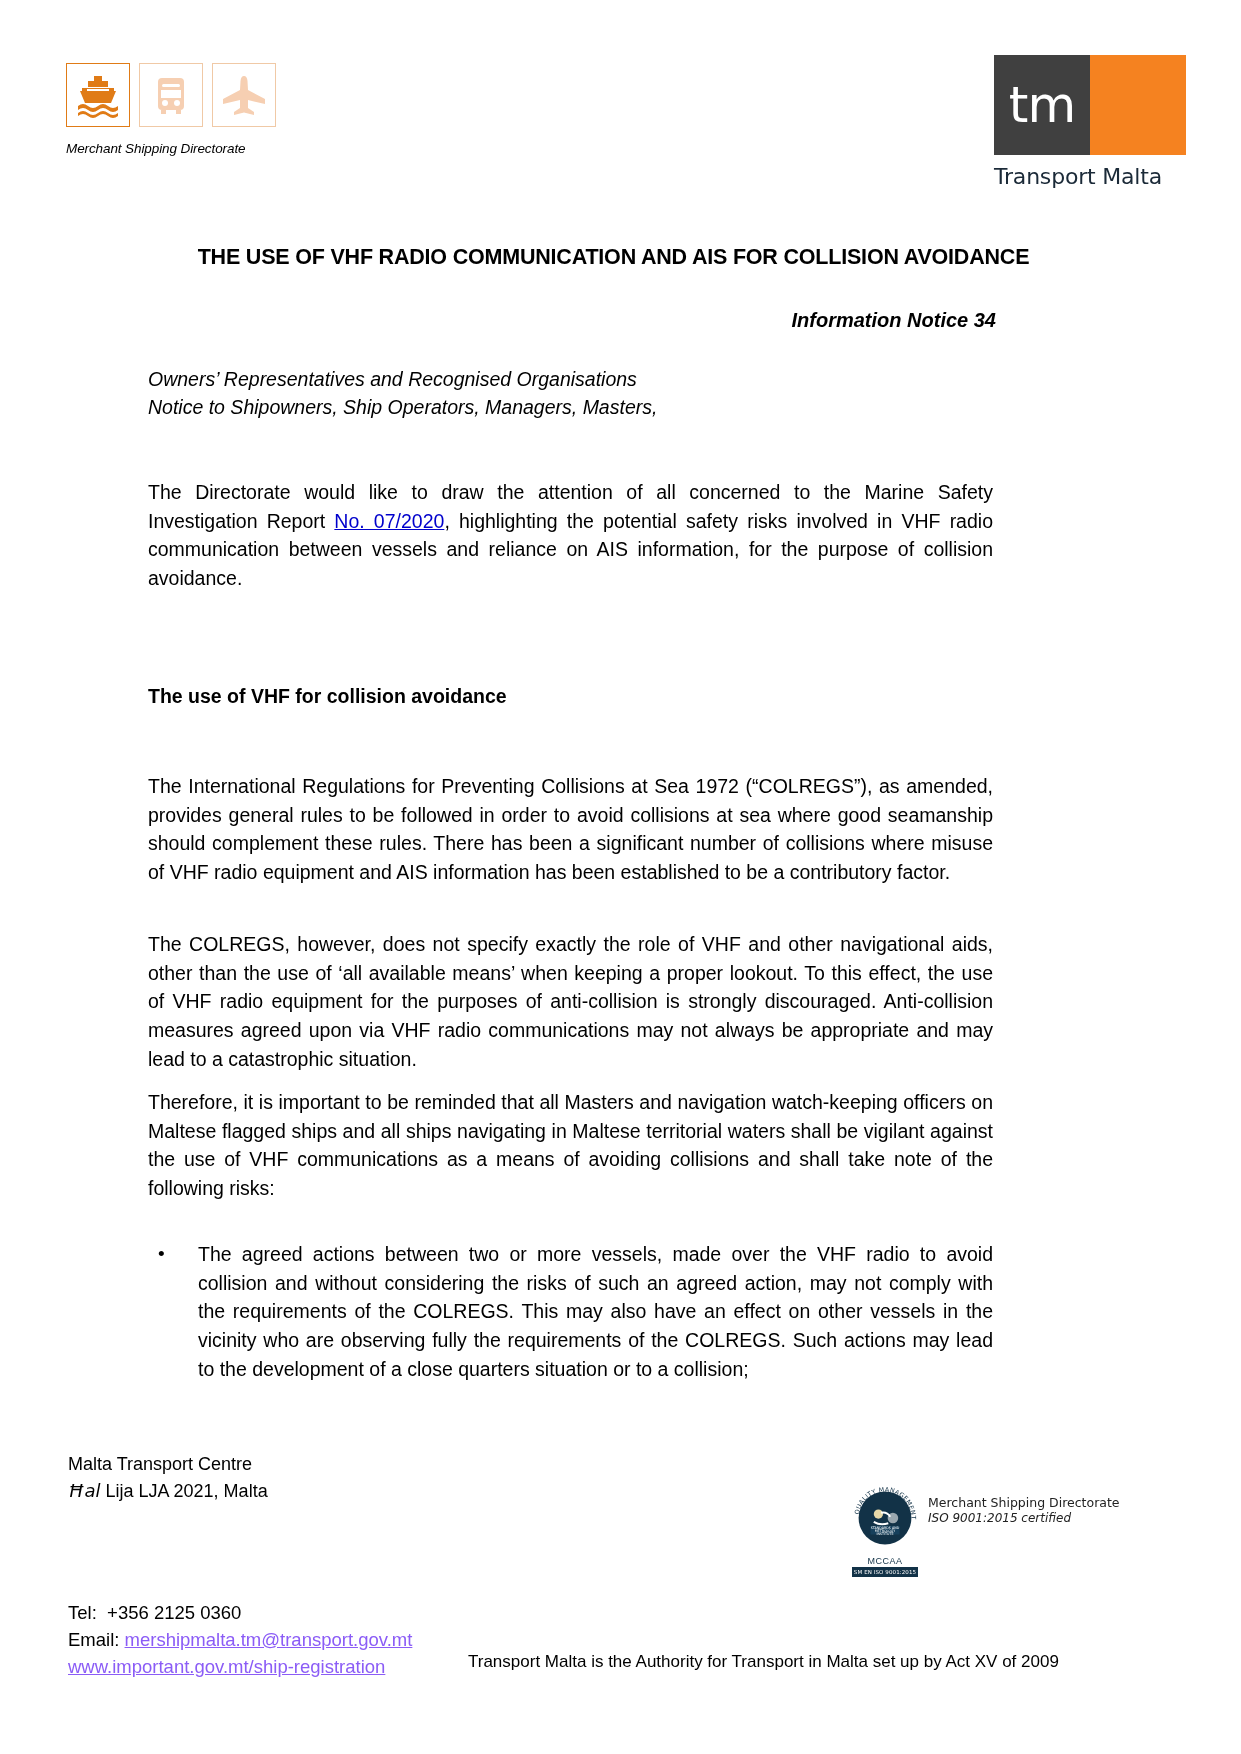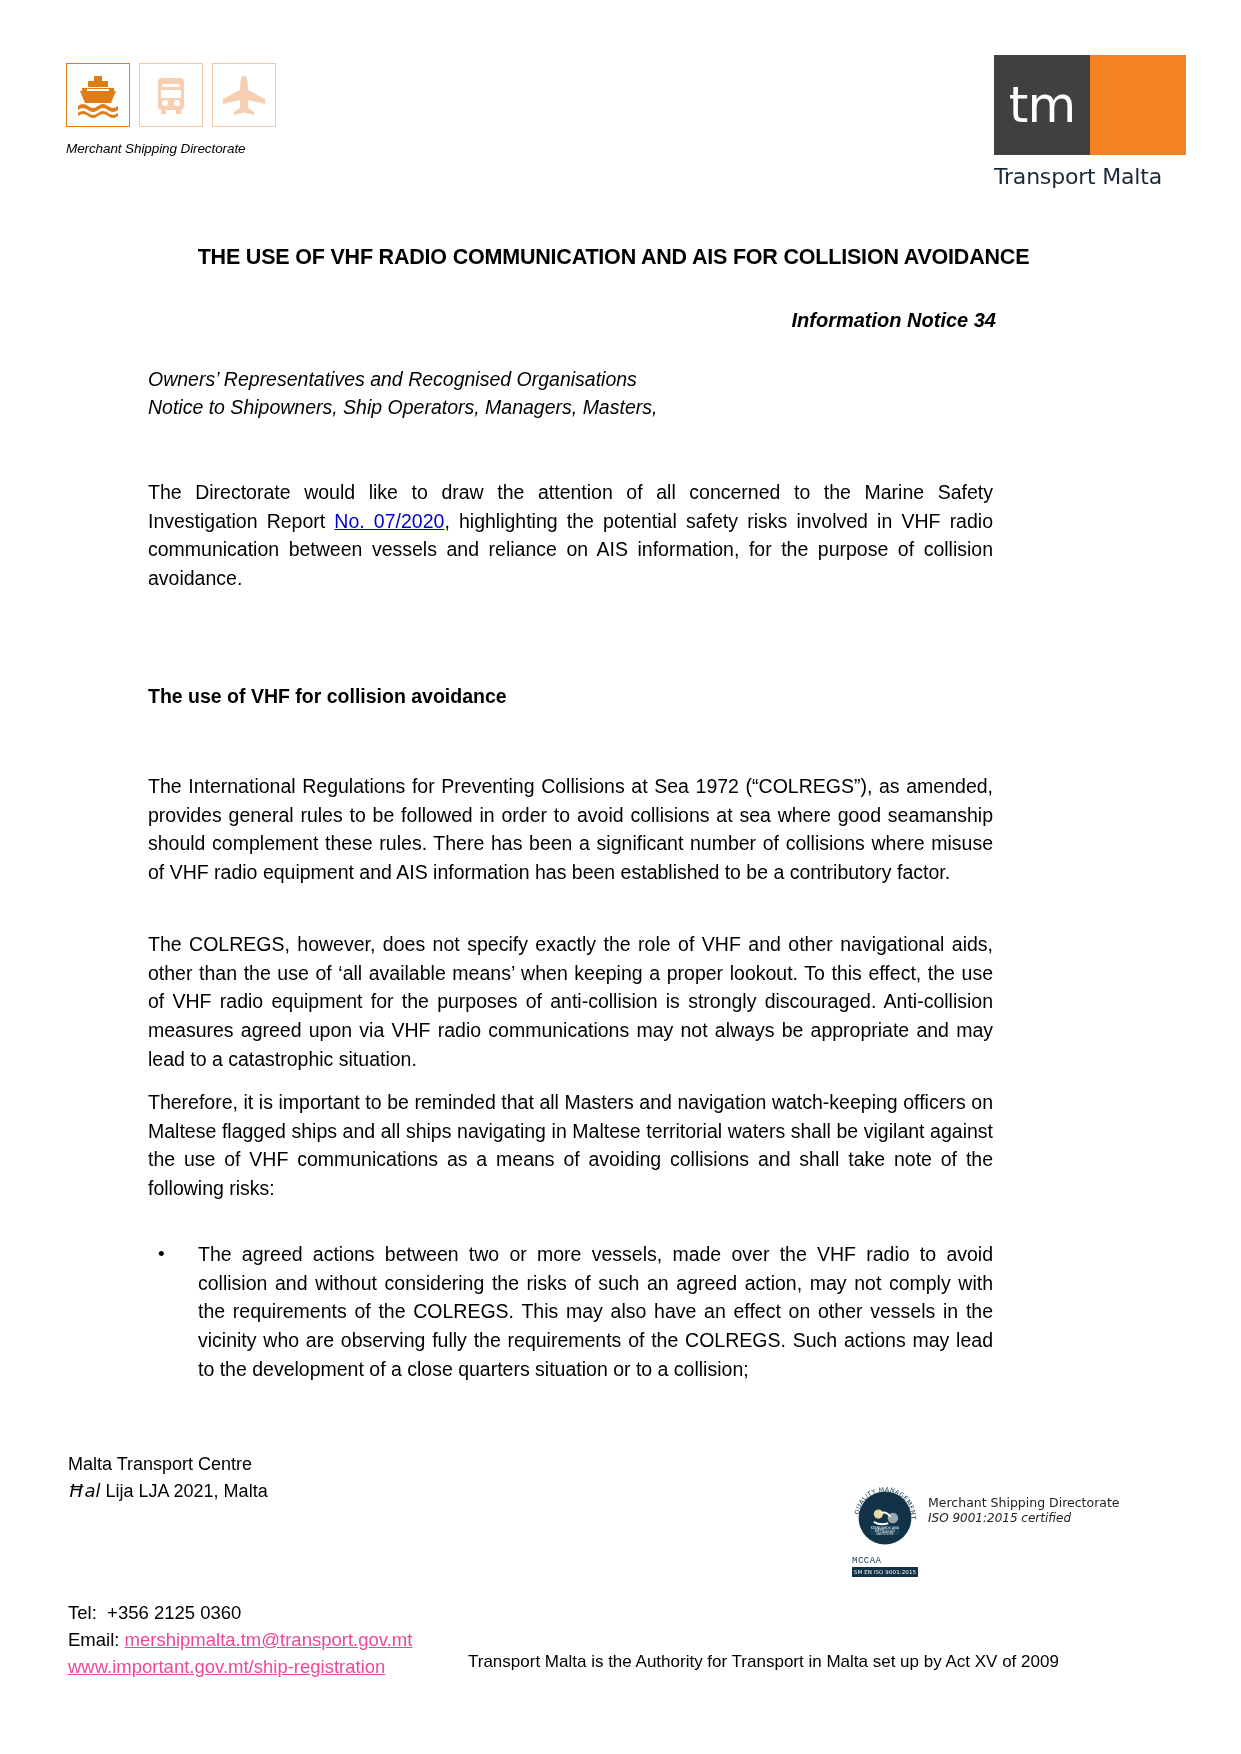--- a/index.html
+++ b/index.html
@@ -220,22 +220,23 @@
     color: #222;
     line-height: 1.25;
   }
   .iso-line2 {
     font-size: 12px;
     font-style: italic;
     color: #222;
     line-height: 1.25;
   }
   .mccaa-label {
+    text-align: center;
     font-size: 9px;
-    font-family: Liberation Mono, monospace;
+    font-family: Liberation Sans, sans-serif;
     color: #123247;
     letter-spacing: 0.5px;
     margin-top: 1px;
   }
   .mccaa-bar {
     background: #123247;
     color: #ffffff;
     font-size: 5.5px;
     text-align: center;
     letter-spacing: 0.1px;
@@ -245,21 +246,21 @@
     white-space: nowrap;
   }
   .contact-block {
     position: absolute;
     left: 68px;
     top: 1600px;
     font-size: 18.5px;
     line-height: 1.45;
   }
   .contact-block a, .contact-block .link {
-    color: #ec4899;
+    color: #8b5cf6;
     text-decoration: underline;
   }
   .authority-note {
     position: absolute;
     left: 468px;
     top: 1652px;
     font-size: 17px;
   }
 </style>
 </head>

